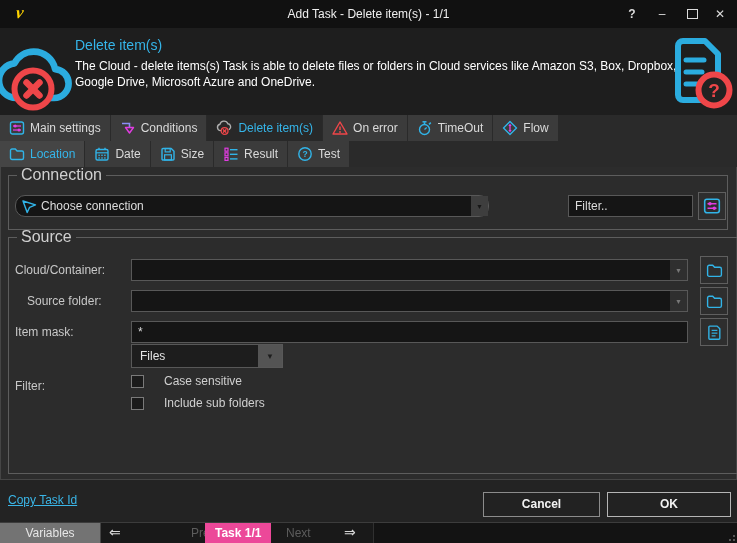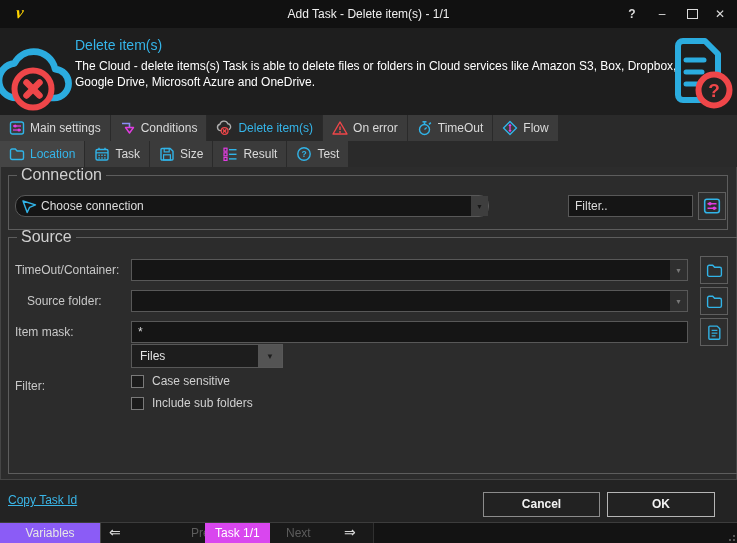--- a/index.html
+++ b/index.html
@@ -60,40 +60,40 @@
   #lbl-srcfolder{left:6px;top:56px;margin-left:12px;}
   #cmb-srcfolder{left:122px;top:52px;width:557px;}
   #btn-srcfolder{left:691px;top:49px;}
   #lbl-mask{left:6px;top:87px;}
   #inp-mask{left:122px;top:83px;width:557px;}
   #btn-mask{left:691px;top:80px;}
   #cmb-files{left:122px;top:106px;width:152px;height:24px;background:#1d1d1d;}
   #cmb-files .txt{flex:1;color:#e2e2e2;padding-left:8px;}
   #cmb-files .combo-arrow{width:24px;background:#545454;color:#1d1d1d;font-size:8px;}
   #lbl-filter{left:6px;top:141px;}
-  .cb{position:absolute;left:122px;display:flex;align-items:center;gap:8px;color:#d0d0d0;cursor:default;}
+  .cb{position:absolute;left:122px;display:flex;align-items:center;gap:20px;color:#d0d0d0;cursor:default;}
   #cb-case{top:136px;}
   #cb-subfolders{top:158px;}
   .cb .box{width:13px;height:13px;background:#1b1b1b;border:1px solid #7a7a7a;box-sizing:border-box;}
   
   #footer{position:absolute;left:0;top:480px;width:737px;height:42px;background:#232323;}
   #copy-task{position:absolute;left:8px;top:13px;color:#3ab6e8;text-decoration:underline;font-size:12px;cursor:pointer;}
   .dlg-btn{position:absolute;top:12px;height:25px;background:#222;color:#f2f2f2;font-weight:bold;font-size:12px;text-align:center;line-height:23px;box-sizing:border-box;cursor:default;}
   #btn-cancel{left:483px;width:117px;border:1px solid #8c8c8c;}
-  #btn-ok{left:607px;width:108px;border:1px solid #b5b5b5;}
+  #btn-ok{left:607px;width:124px;border:1px solid #b5b5b5;}
   
   #bottombar{position:absolute;left:0;top:522px;width:737px;height:21px;background:#131313;border-top:1px solid #3c3c3c;box-sizing:border-box;}
-  #btn-variables{position:absolute;left:0;top:0;width:100px;height:20px;line-height:20px;text-align:center;background:#8b5cf6;border-right:1px solid #454545;border-bottom:1px solid #2a2a2a;color:#e6e6e6;cursor:default;}
+  #btn-variables{position:absolute;left:0;top:0;width:100px;height:20px;line-height:20px;text-align:center;background:#737373;border-right:1px solid #454545;border-bottom:1px solid #2a2a2a;color:#e6e6e6;cursor:default;}
   #nav-group{position:absolute;left:101px;top:0;width:272px;height:20px;background:#191919;border-right:1px solid #303030;}
   .nav-arrow{position:absolute;top:0;height:20px;line-height:19px;color:#d8d8d8;font-size:14px;cursor:default;}
   #arrow-prev{left:8px;}
   #arrow-next{left:243px;}
   .nav-lbl{position:absolute;top:0;height:20px;line-height:20px;font-size:12px;cursor:default;}
   #nav-previous{left:56px;color:#5c5c5c;margin-left:34px;}
-  #nav-task{left:104px;padding:0 10px;background:#d946ef;color:#ffffff;font-weight:normal;text-align:right;}
+  #nav-task{left:104px;padding:0 10px;background:#ec4899;color:#ffffff;font-weight:bold;text-align:right;}
   #nav-next{left:185px;color:#5c5c5c;}
   #grip{position:absolute;right:2px;bottom:2px;width:10px;height:10px;}
   #grip i{position:absolute;width:2px;height:2px;background:#565656;}
 </style>
 </head>
 <body>
 
 <div id="window">
 
   <div id="titlebar">
@@ -198,21 +198,21 @@
         <line x1="11" y1="1.8" x2="11" y2="3.5" stroke="#31b4e8" stroke-width="1.4"></line>
         <g fill="#31b4e8">
           <rect x="4.4" y="8.6" width="1.4" height="1.4"></rect>
             <rect x="7.3" y="8.6" width="1.4" height="1.4"></rect>
             <rect x="10.2" y="8.6" width="1.4" height="1.4"></rect>
           <rect x="4.4" y="11.3" width="1.4" height="1.4"></rect>
             <rect x="7.3" y="11.3" width="1.4" height="1.4"></rect>
             <rect x="10.2" y="11.3" width="1.4" height="1.4"></rect>
         </g>
       </svg>
-      <span>Task</span>
+      <span>Date</span>
     </div>
     <div class="tab">
       <svg width="16" height="16" viewBox="0 0 16 16">
         <path d="M3 2.5 h8.2 l2.8 2.8 v7.7 a1 1 0 0 1 -1 1 h-10 a1 1 0 0 1 -1 -1 v-9.5 a1 1 0 0 1 1 -1 z" fill="none" stroke="#31b4e8" stroke-width="1.4" stroke-linejoin="round"></path>
         <rect x="5.2" y="2.5" width="5" height="3.4" fill="none" stroke="#31b4e8" stroke-width="1.2"></rect>
         <rect x="4.6" y="8.8" width="6.8" height="5.2" fill="none" stroke="#31b4e8" stroke-width="1.2"></rect>
       </svg>
       <span>Size</span>
     </div>
     <div class="tab">
@@ -257,21 +257,21 @@
           <circle cx="6.2" cy="6" r="1.5" fill="#e23ce2"></circle>
           <line x1="4" y1="10" x2="12" y2="10" stroke="#e23ce2" stroke-width="1.3"></line>
           <circle cx="10" cy="10" r="1.5" fill="#e23ce2"></circle>
         </svg>
       </div>
     </div>
 
     <div class="group" id="grp-source">
       <span class="group-label">Source</span>
 
-      <span class="lbl" id="lbl-bucket">TimeOut/Container:</span>
+      <span class="lbl" id="lbl-bucket">Cloud/Container:</span>
       <div class="field" id="cmb-bucket">
         <input value="" style="">
         <span class="combo-arrow dim">▼</span>
       </div>
       <div class="btn-sq" id="btn-bucket">
         <svg width="19" height="17" viewBox="0 0 16 16">
           <path d="M1.5 4.5 a1.5 1.5 0 0 1 1.5 -1.5 h3.3 l1.8 2 h4.9 a1.5 1.5 0 0 1 1.5 1.5 v5.5 a1.5 1.5 0 0 1 -1.5 1.5 h-10 a1.5 1.5 0 0 1 -1.5 -1.5 z" fill="none" stroke="#31b4e8" stroke-width="1.3"></path>
         </svg>
       </div>
 

